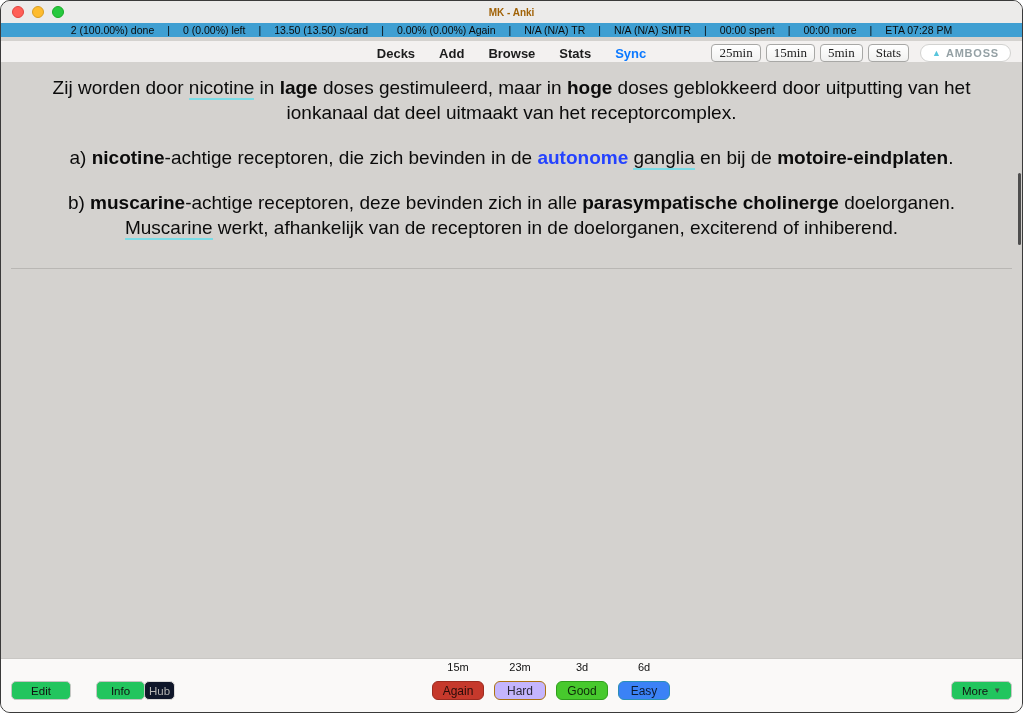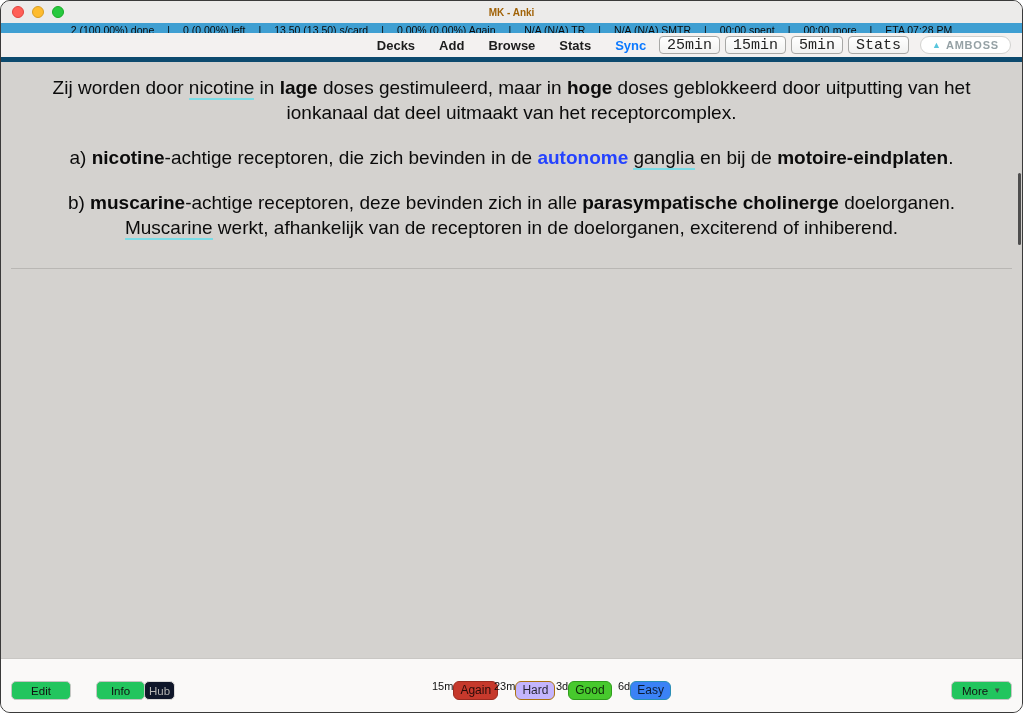--- a/index.html
+++ b/index.html
@@ -13,26 +13,26 @@
   .light.red{background:#ff5f57;border:1px solid #e0443e;}
   .light.yellow{background:#febc2e;border:1px solid #d89e24;}
   .light.green{background:#27c93f;border:1px solid #1aab29;}
   .title{font-size:10px;font-weight:bold;color:#a16207;}
 
   
   .statsbar{position:absolute;top:22px;left:0;right:0;height:14px;background:var(--stats-bg,#3f9fd2);display:flex;align-items:center;justify-content:center;font-size:10.5px;color:#0a0a0a;white-space:nowrap;}
   .statsbar .sep{margin:0 13px;}
 
   
-  .toolbar{position:absolute;top:32px;left:0;right:0;height:24px;background:#f3f1f0;border-bottom:6px solid #0c4a6e;}
+  .toolbar{position:absolute;top:40px;left:0;right:0;height:24px;background:#f3f1f0;border-bottom:3px solid #0c4a6e;}
   .nav{position:absolute;left:50%;top:0;height:24px;transform:translateX(-50%);display:flex;align-items:center;gap:24px;}
   .nav-item{font-size:13px;font-weight:bold;color:#1c1c1c;cursor:default;}
   .nav-item.active{color:var(--active-nav,#0b79ff);}
   .toolbar-right{position:absolute;right:11px;top:3px;display:flex;align-items:center;gap:5px;}
-  .timer-btn{box-sizing:border-box;height:18px;padding:0 7px;background:linear-gradient(#ffffff,#f1f1f0);border:1px solid #a8a8a6;border-radius:4px;font-size:15px;color:#222;font-family:Liberation Mono, monospace;display:flex;align-items:center;}
+  .timer-btn{box-sizing:border-box;height:18px;padding:0 7px;background:linear-gradient(#ffffff,#f1f1f0);border:1px solid #a8a8a6;border-radius:4px;font-size:13px;color:#222;font-family:Liberation Serif, serif;display:flex;align-items:center;}
   .amboss-btn{box-sizing:border-box;height:18px;margin-left:6px;padding:0 11px;background:#ffffff;border:1px solid #d2d2d0;border-radius:9px;display:flex;align-items:center;gap:5px;}
   .amboss-logo{color:var(--amboss-logo,#58c5dc);font-size:9px;line-height:1;}
   .amboss-text{font-size:11px;letter-spacing:0.8px;color:#95a1a5;font-weight:bold;}
 
   
   .content{position:absolute;top:61px;left:0;right:0;bottom:53px;background:#d4d2cf;text-align:center;}
   .card{padding:13px 8px 0;font-size:19px;line-height:25px;color:#0b0b0b;}
   .card-paragraph{margin:0 0 20px;}
   .run-bold{font-weight:bold;}
   .run-blue{color:var(--link-blue,#2442ff);}
@@ -42,21 +42,21 @@
 
   
   .bottombar{position:absolute;left:0;right:0;bottom:0;height:53px;background:#faf9f8;border-top:1px solid #c9c7c4;}
   .mac-btn{box-sizing:border-box;position:absolute;bottom:12px;height:19px;background:#22c55e;border:1px solid #c6c6c4;border-radius:5px;font-size:11.5px;color:#111;font-family:inherit;display:flex;align-items:center;justify-content:center;}
   .edit-btn{left:10px;width:60px;}
   .info-btn{left:95px;width:49px;z-index:2;}
   .hub-btn{left:143px;width:31px;background:#0f172a;border-color:#dddcda;color:#b3b3b1;z-index:1;}
   .more-btn{right:10px;width:61px;gap:5px;}
   .more-arrow{font-size:8px;color:#444;}
   .answers{position:absolute;left:550px;bottom:12px;transform:translateX(-50%);display:flex;gap:10px;}
-  .answer-col{width:52px;display:flex;flex-direction:row;align-items:center;}
+  .answer-col{width:52px;display:flex;flex-direction:column;align-items:center;}
   .interval{font-size:11px;color:#111;margin-bottom:8px;}
   .answer-btn{box-sizing:border-box;width:52px;height:19px;border-radius:6px;border:1px solid transparent;font-size:12px;color:rgba(0,0,0,0.8);font-family:inherit;display:flex;align-items:center;justify-content:center;}
 </style>
 </head>
 <body>
 
 <div class="window">
 
   <div class="titlebar">
     <div class="traffic">

